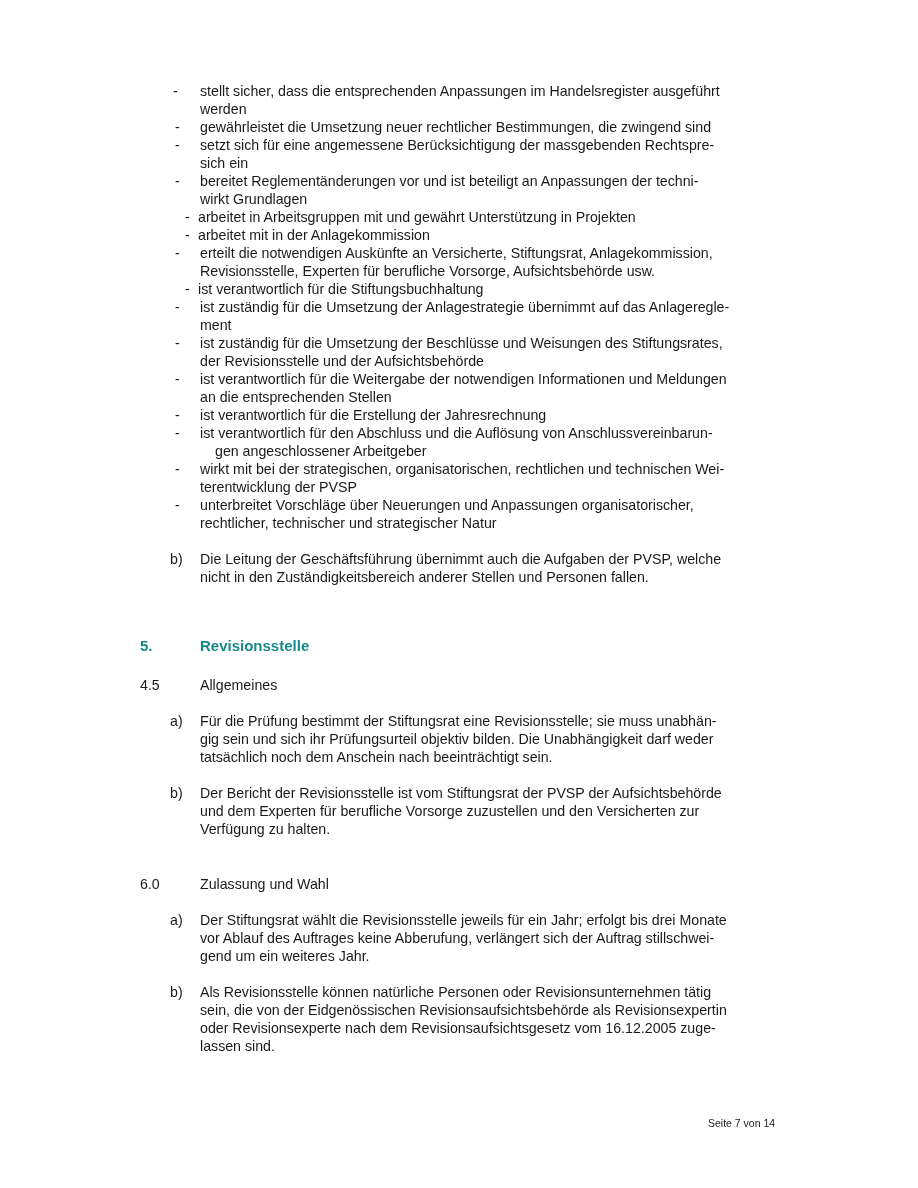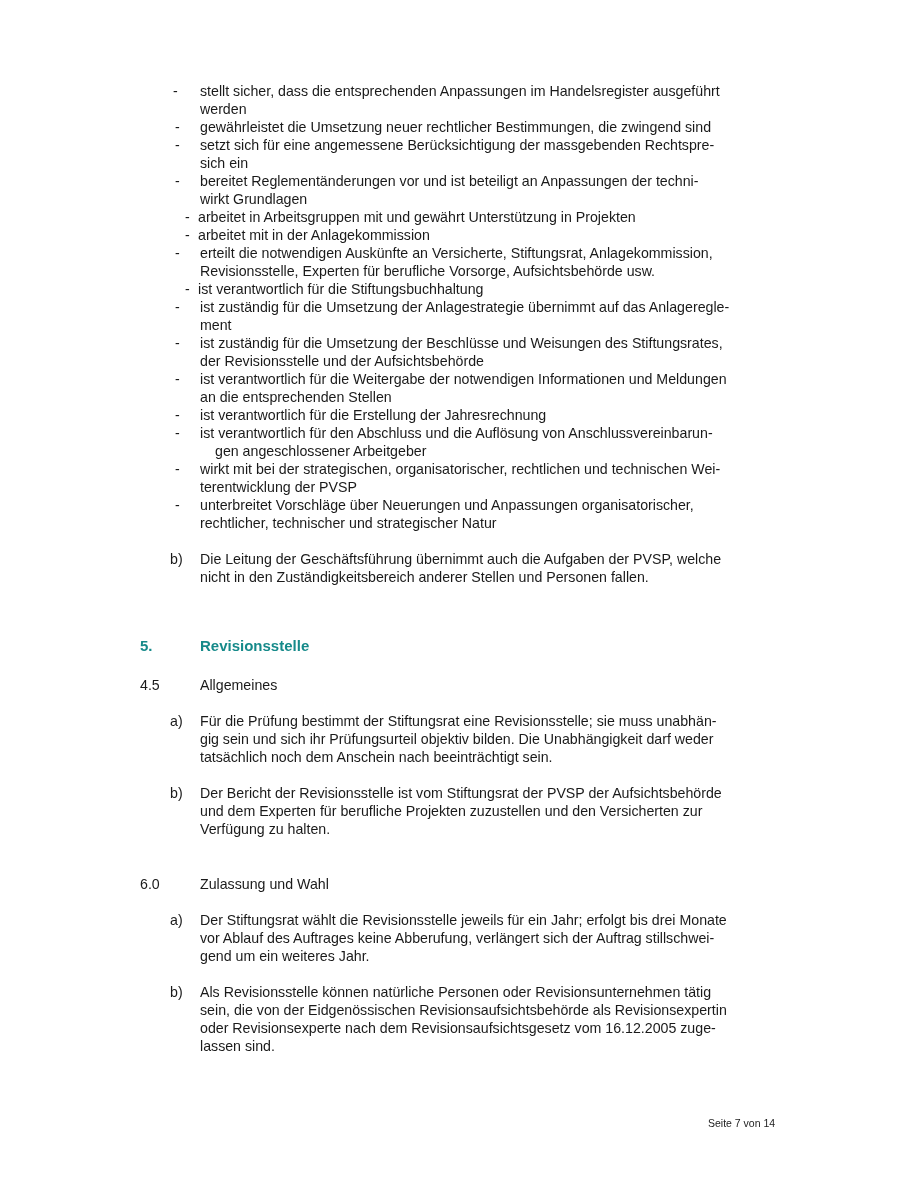--- a/index.html
+++ b/index.html
@@ -60,21 +60,21 @@
     <div class="line" style="left:200px;top:388px">an die entsprechenden Stellen</div>
 
     <span class="dash" style="left:175px;top:406px">-</span>
     <div class="line" style="left:200px;top:406px">ist verantwortlich für die Erstellung der Jahresrechnung</div>
 
     <span class="dash" style="left:175px;top:424px">-</span>
     <div class="just" style="left:200px;top:424px;width:580px">ist verantwortlich für den Abschluss und die Auflösung von Anschlussvereinbarun-</div>
     <div class="line" style="left:215px;top:442px">gen angeschlossener Arbeitgeber</div>
 
     <span class="dash" style="left:175px;top:460px">-</span>
-    <div class="just" style="left:200px;top:460px;width:580px">wirkt mit bei der strategischen, organisatorischer, rechtlichen und technischen Wei-</div>
+    <div class="just" style="left:200px;top:460px;width:580px">wirkt mit bei der strategischen, organisatorischen, rechtlichen und technischen Wei-</div>
     <div class="line" style="left:200px;top:478px">terentwicklung der PVSP</div>
 
     <span class="dash" style="left:175px;top:496px">-</span>
     <div class="just" style="left:200px;top:496px;width:580px">unterbreitet Vorschläge über Neuerungen und Anpassungen organisatorischer,</div>
     <div class="line" style="left:200px;top:514px">rechtlicher, technischer und strategischer Natur</div>
   </div>
 
   <div>
     <span class="line" style="left:170px;top:550px">b)</span>
     <div class="just" style="left:200px;top:550px;width:580px">Die Leitung der Geschäftsführung übernimmt auch die Aufgaben der PVSP, welche</div>
@@ -90,21 +90,21 @@
     <span class="line" style="left:140px;top:676px">4.5</span>
     <span class="line" style="left:200px;top:676px">Allgemeines</span>
 
     <span class="line" style="left:170px;top:712px">a)</span>
     <div class="just" style="left:200px;top:712px;width:580px">Für die Prüfung bestimmt der Stiftungsrat eine Revisionsstelle; sie muss unabhän-</div>
     <div class="just" style="left:200px;top:730px;width:580px">gig sein und sich ihr Prüfungsurteil objektiv bilden. Die Unabhängigkeit darf weder</div>
     <div class="line" style="left:200px;top:748px">tatsächlich noch dem Anschein nach beeinträchtigt sein.</div>
 
     <span class="line" style="left:170px;top:784px">b)</span>
     <div class="just" style="left:200px;top:784px;width:580px">Der Bericht der Revisionsstelle ist vom Stiftungsrat der PVSP der Aufsichtsbehörde</div>
-    <div class="just" style="left:200px;top:802px;width:580px">und dem Experten für berufliche Projekten zuzustellen und den Versicherten zur</div>
+    <div class="just" style="left:200px;top:802px;width:580px">und dem Experten für berufliche Vorsorge zuzustellen und den Versicherten zur</div>
     <div class="line" style="left:200px;top:820px">Verfügung zu halten.</div>
   </div>
 
   <div>
     <span class="line" style="left:140px;top:875px">6.0</span>
     <span class="line" style="left:200px;top:875px">Zulassung und Wahl</span>
 
     <span class="line" style="left:170px;top:911px">a)</span>
     <div class="just" style="left:200px;top:911px;width:580px">Der Stiftungsrat wählt die Revisionsstelle jeweils für ein Jahr; erfolgt bis drei Monate</div>
     <div class="just" style="left:200px;top:929px;width:580px">vor Ablauf des Auftrages keine Abberufung, verlängert sich der Auftrag stillschwei-</div>

